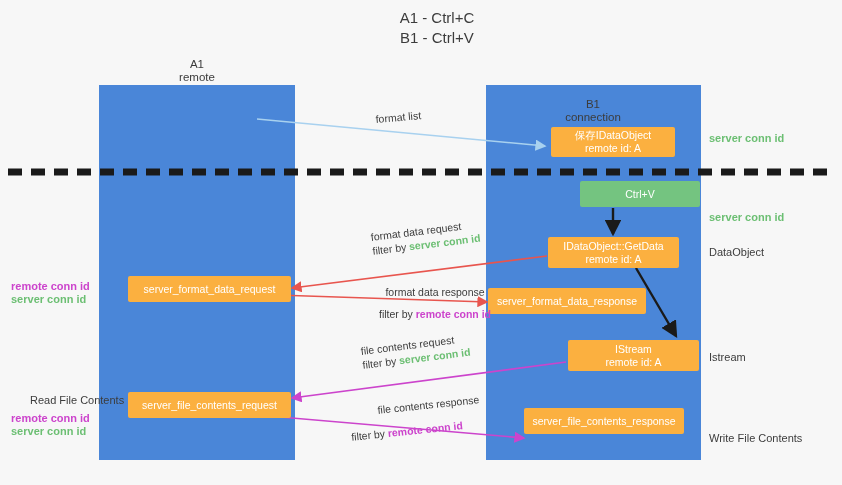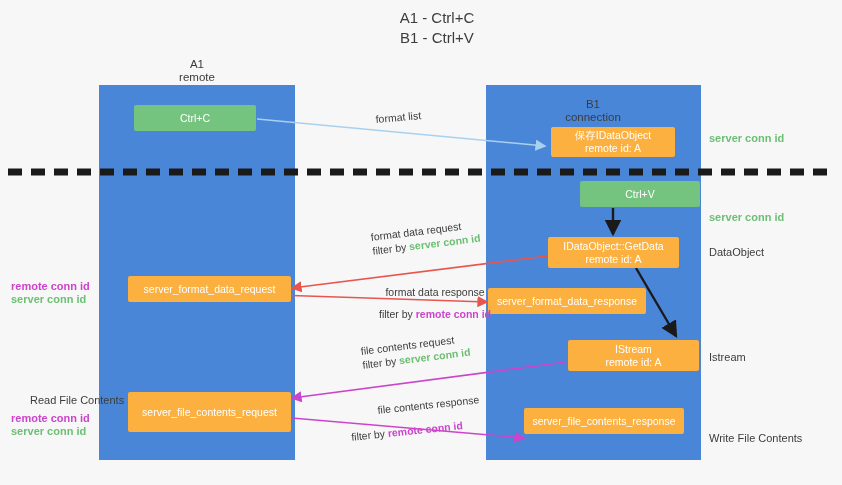--- a/index.html
+++ b/index.html
@@ -106,23 +106,20 @@
 
     <line x1="566" y1="362" x2="292" y2="398" stroke="#cc44cc" stroke-width="1.6" marker-end="url(#ar-mag)"></line>
 
     <line x1="128" y1="404" x2="524" y2="438" stroke="#cc44cc" stroke-width="1.6" marker-end="url(#ar-mag)"></line>
   </svg>
 
   <svg class="layer" id="dashed">
     <line x1="8" y1="172" x2="834" y2="172" stroke="#1a1a1a" stroke-width="7" stroke-dasharray="14 9" stroke-linecap="butt"></line>
   </svg>
 
-  <div class="node green" style="left:134px;top:105px;width:122px;height:26px;">
-    <span>Ctrl+C</span>
-  </div>
 
   <div class="node orange" style="left:551px;top:127px;width:124px;height:30px;">
     <span>保存IDataObject</span>
     <span class="l2">remote id: A</span>
   </div>
 
   <div class="node green" style="left:580px;top:181px;width:120px;height:26px;">
     <span>Ctrl+V</span>
   </div>
 
@@ -137,21 +134,21 @@
   </div>
 
   <div class="node orange" style="left:128px;top:276px;width:163px;height:26px;">
     <span>server_format_data_request</span>
   </div>
 
   <div class="node orange" style="left:488px;top:288px;width:158px;height:26px;">
     <span>server_format_data_response</span>
   </div>
 
-  <div class="node orange" style="left:128px;top:392px;width:163px;height:40px;">
+  <div class="node orange" style="left:128px;top:392px;width:163px;height:26px;">
     <span>server_file_contents_request</span>
   </div>
 
   <div class="node orange" style="left:524px;top:408px;width:160px;height:26px;">
     <span>server_file_contents_response</span>
   </div>
 
   <div class="anno rot" style="left:375px;top:112px;transform:rotate(-5deg);">
     <span>format list</span>
   </div>

